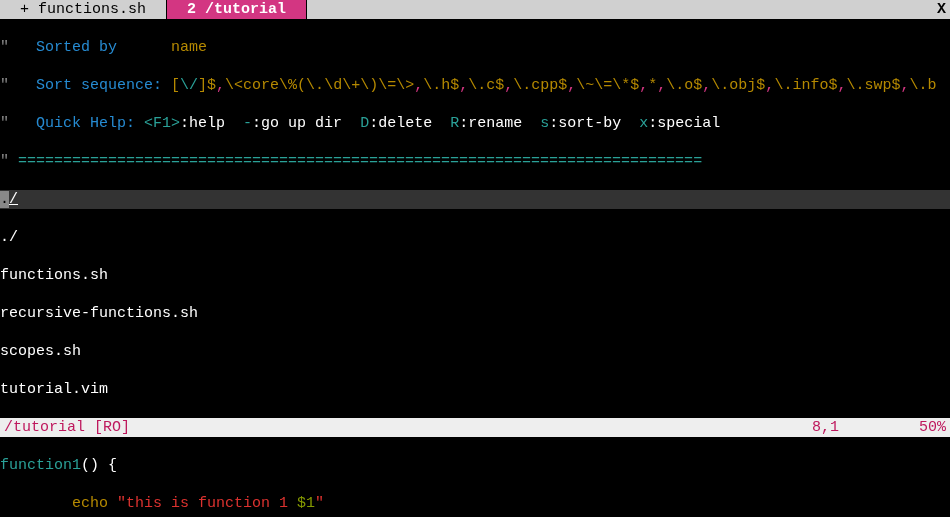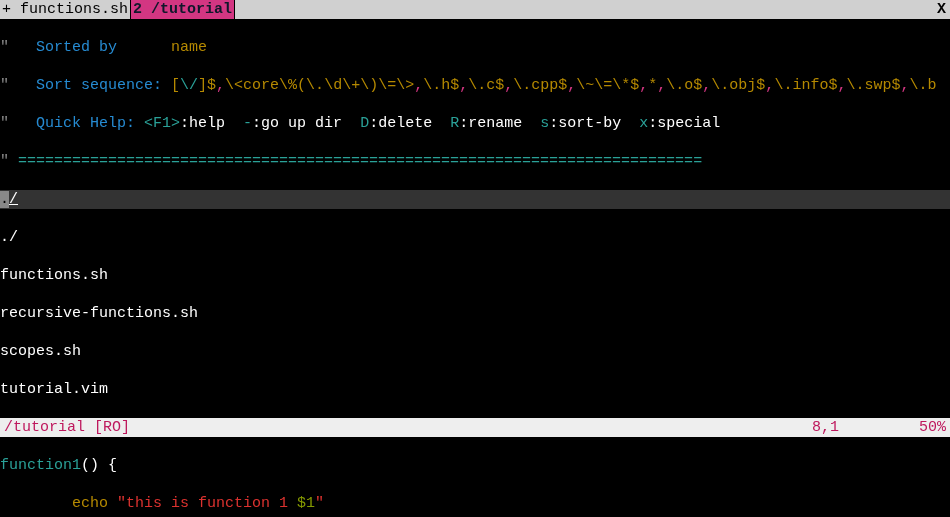--- a/index.html
+++ b/index.html
@@ -13,28 +13,28 @@
     color: #fff;
     line-height: 19px;
   }
   .tabline {
     display: flex;
     background: #d0d0d0;
     height: 19px;
     align-items: center;
   }
   .tab {
-    padding: 0 2px;
+    padding: 0 20px;
     border-right: 1px solid #000;
     color: #000;
     background: #d0d0d0;
   }
   .tab.active {
     background: #d33682;
-    color: #0f172a;
+    color: #ffffff;
     font-weight: bold;
   }
   .tab-close {
     margin-left: auto;
     padding: 0 4px;
     color: #000;
     font-weight: bold;
   }
   .content { white-space: pre; }
   .quote { color: #888; }

